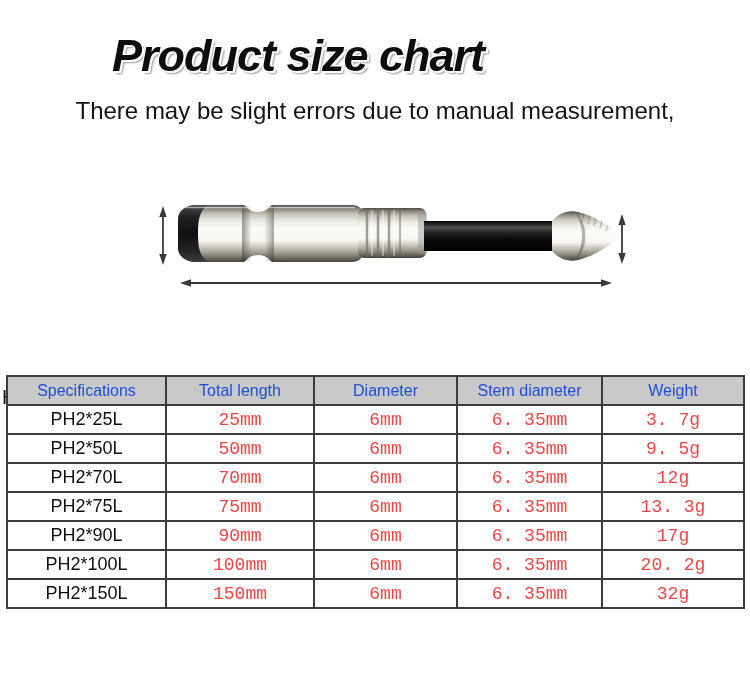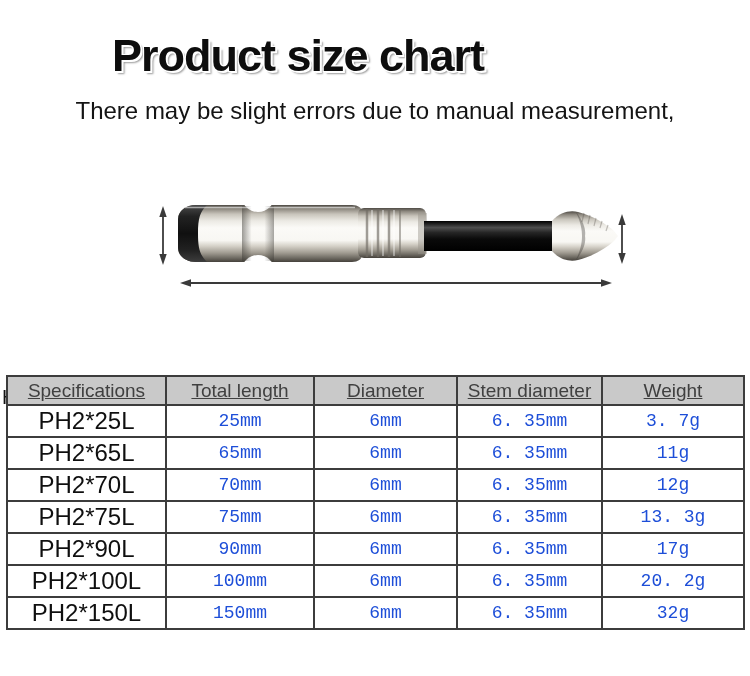--- a/index.html
+++ b/index.html
@@ -4,47 +4,48 @@
 <style>
   html,body{margin:0;padding:0;background:#fff;}
   .page{
     position:relative;width:750px;height:676px;background:#ffffff;
     font-family:"Liberation Sans",sans-serif;color:#111;overflow:hidden;
   }
   .title{
     position:absolute;top:30px;left:0;width:596px;text-align:center;
     font-size:45px;font-weight:bold;letter-spacing:-1px;color:#0d0d0d;
     text-shadow:-1px -1px 0 #fff,1px -1px 0 #fff,-1px 1px 0 #fff,2px 2px 0 #fff,3px 3px 2px #9a9a9a;
+    font-style:italic;
   }
   .subtitle{
     position:absolute;top:96px;left:0;width:750px;text-align:center;
     font-size:24px;line-height:29px;color:#141414;
   }
   .diagram{position:absolute;top:160px;left:0;width:750px;height:175px;}
   .diagram svg{position:absolute;top:0;left:0;}
   .lbl{position:absolute;font-size:20px;color:#141414;white-space:nowrap;}
   .lbl-handle{left:2px;top:226px;}
   .lbl-diameter{left:634px;top:231px;}
   .lbl-total{left:286px;top:295px;width:220px;text-align:center;font-size:21px;}
   table.size{
     position:absolute;left:6px;top:375px;width:737px;
     border-collapse:collapse;table-layout:fixed;
   }
   table.size th,table.size td{
     border:2px solid #3c3c3c;text-align:center;padding:1px 0;overflow:hidden;
   }
   table.size th{
-    background:#c9c9c9;font-weight:400;font-size:19px;height:25px;color:#404040;text-decoration:underline;
+    background:#c9c9c9;font-weight:400;font-size:16px;height:25px;color:#1d4ed8;
   }
   table.size td{
     font-family:"Liberation Mono","DejaVu Sans Mono",monospace;
-    font-size:18px;height:25px;color:#1d4ed8;background:#fff;
+    font-size:18px;height:25px;color:#ef4444;background:#fff;
   }
   table.size td.spec{
-    font-family:"Liberation Sans",sans-serif;font-size:24px;color:#0f0f0f;
+    font-family:"Liberation Sans",sans-serif;font-size:18px;color:#0f0f0f;
   }
 </style>
 </head>
 <body>
 
 <div class="page">
 
   <div class="title">Product size chart</div>
 
   <div class="subtitle">
@@ -167,25 +168,25 @@
     </thead>
     <tbody>
         <tr>
           <td class="spec">PH2*25L</td>
           <td>25mm</td>
           <td>6mm</td>
           <td>6. 35mm</td>
           <td>3. 7g</td>
         </tr>
         <tr>
-          <td class="spec">PH2*65L</td>
-          <td>65mm</td>
-          <td>6mm</td>
-          <td>6. 35mm</td>
-          <td>11g</td>
+          <td class="spec">PH2*50L</td>
+          <td>50mm</td>
+          <td>6mm</td>
+          <td>6. 35mm</td>
+          <td>9. 5g</td>
         </tr>
         <tr>
           <td class="spec">PH2*70L</td>
           <td>70mm</td>
           <td>6mm</td>
           <td>6. 35mm</td>
           <td>12g</td>
         </tr>
         <tr>
           <td class="spec">PH2*75L</td>

